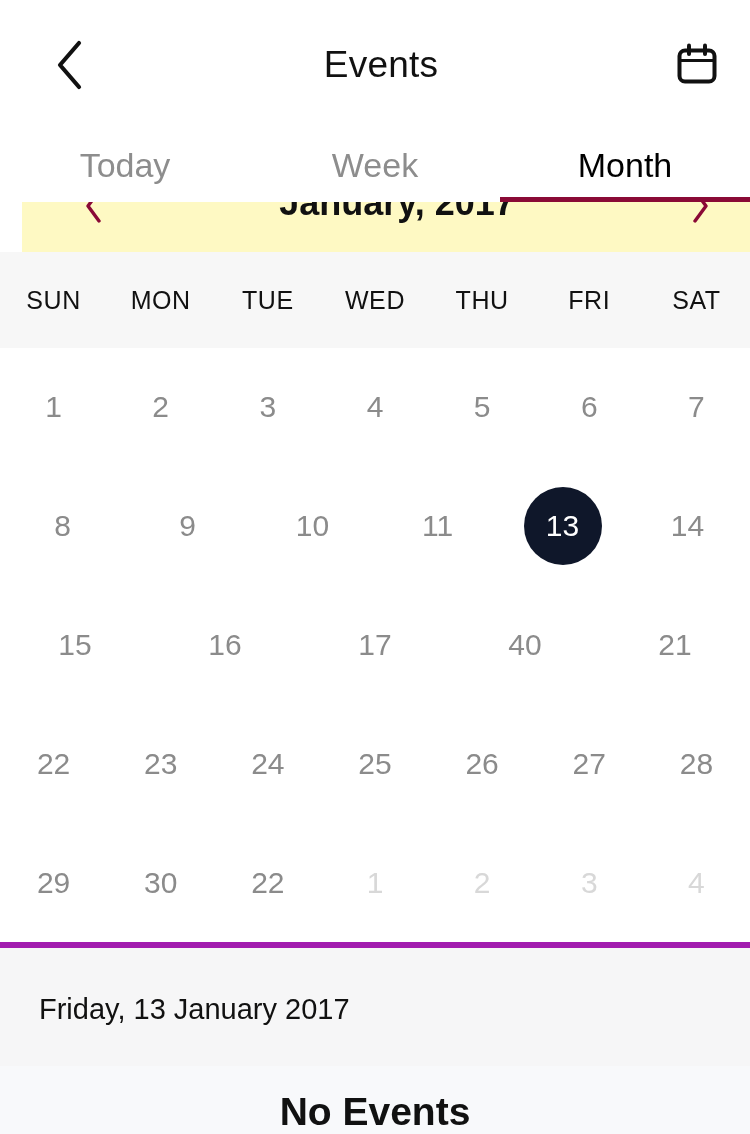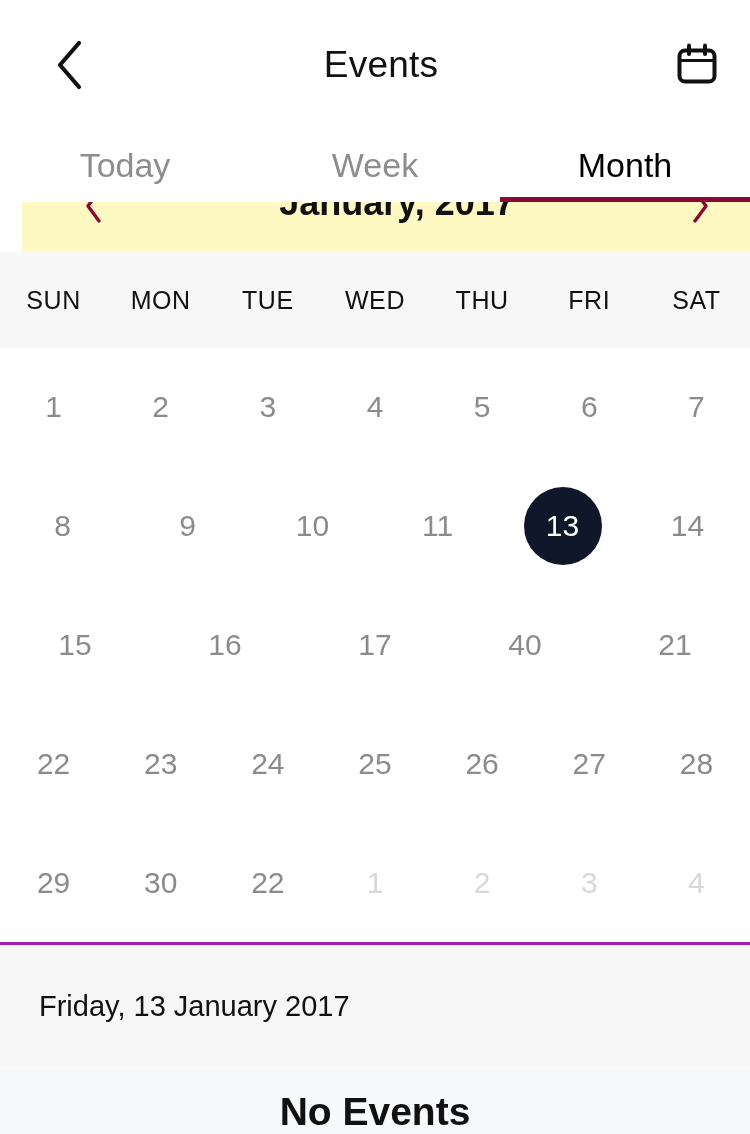--- a/index.html
+++ b/index.html
@@ -175,21 +175,21 @@
     background: #0f172a;
     color: #ffffff;
   }
 
   
   .date-strip {
     position: absolute;
     left: 0; top: 942px;
     width: 750px; height: 124px;
     background: #f6f6f7;
-    border-top: 3px solid #a21caf;
+    border-top: 6px solid #a21caf;
     box-sizing: border-box;
     z-index: 3;
   }
   .date-strip-text {
     position: absolute;
     left: 39px; top: 45px;
     font-size: 29px;
     color: #111111;
   }
 

